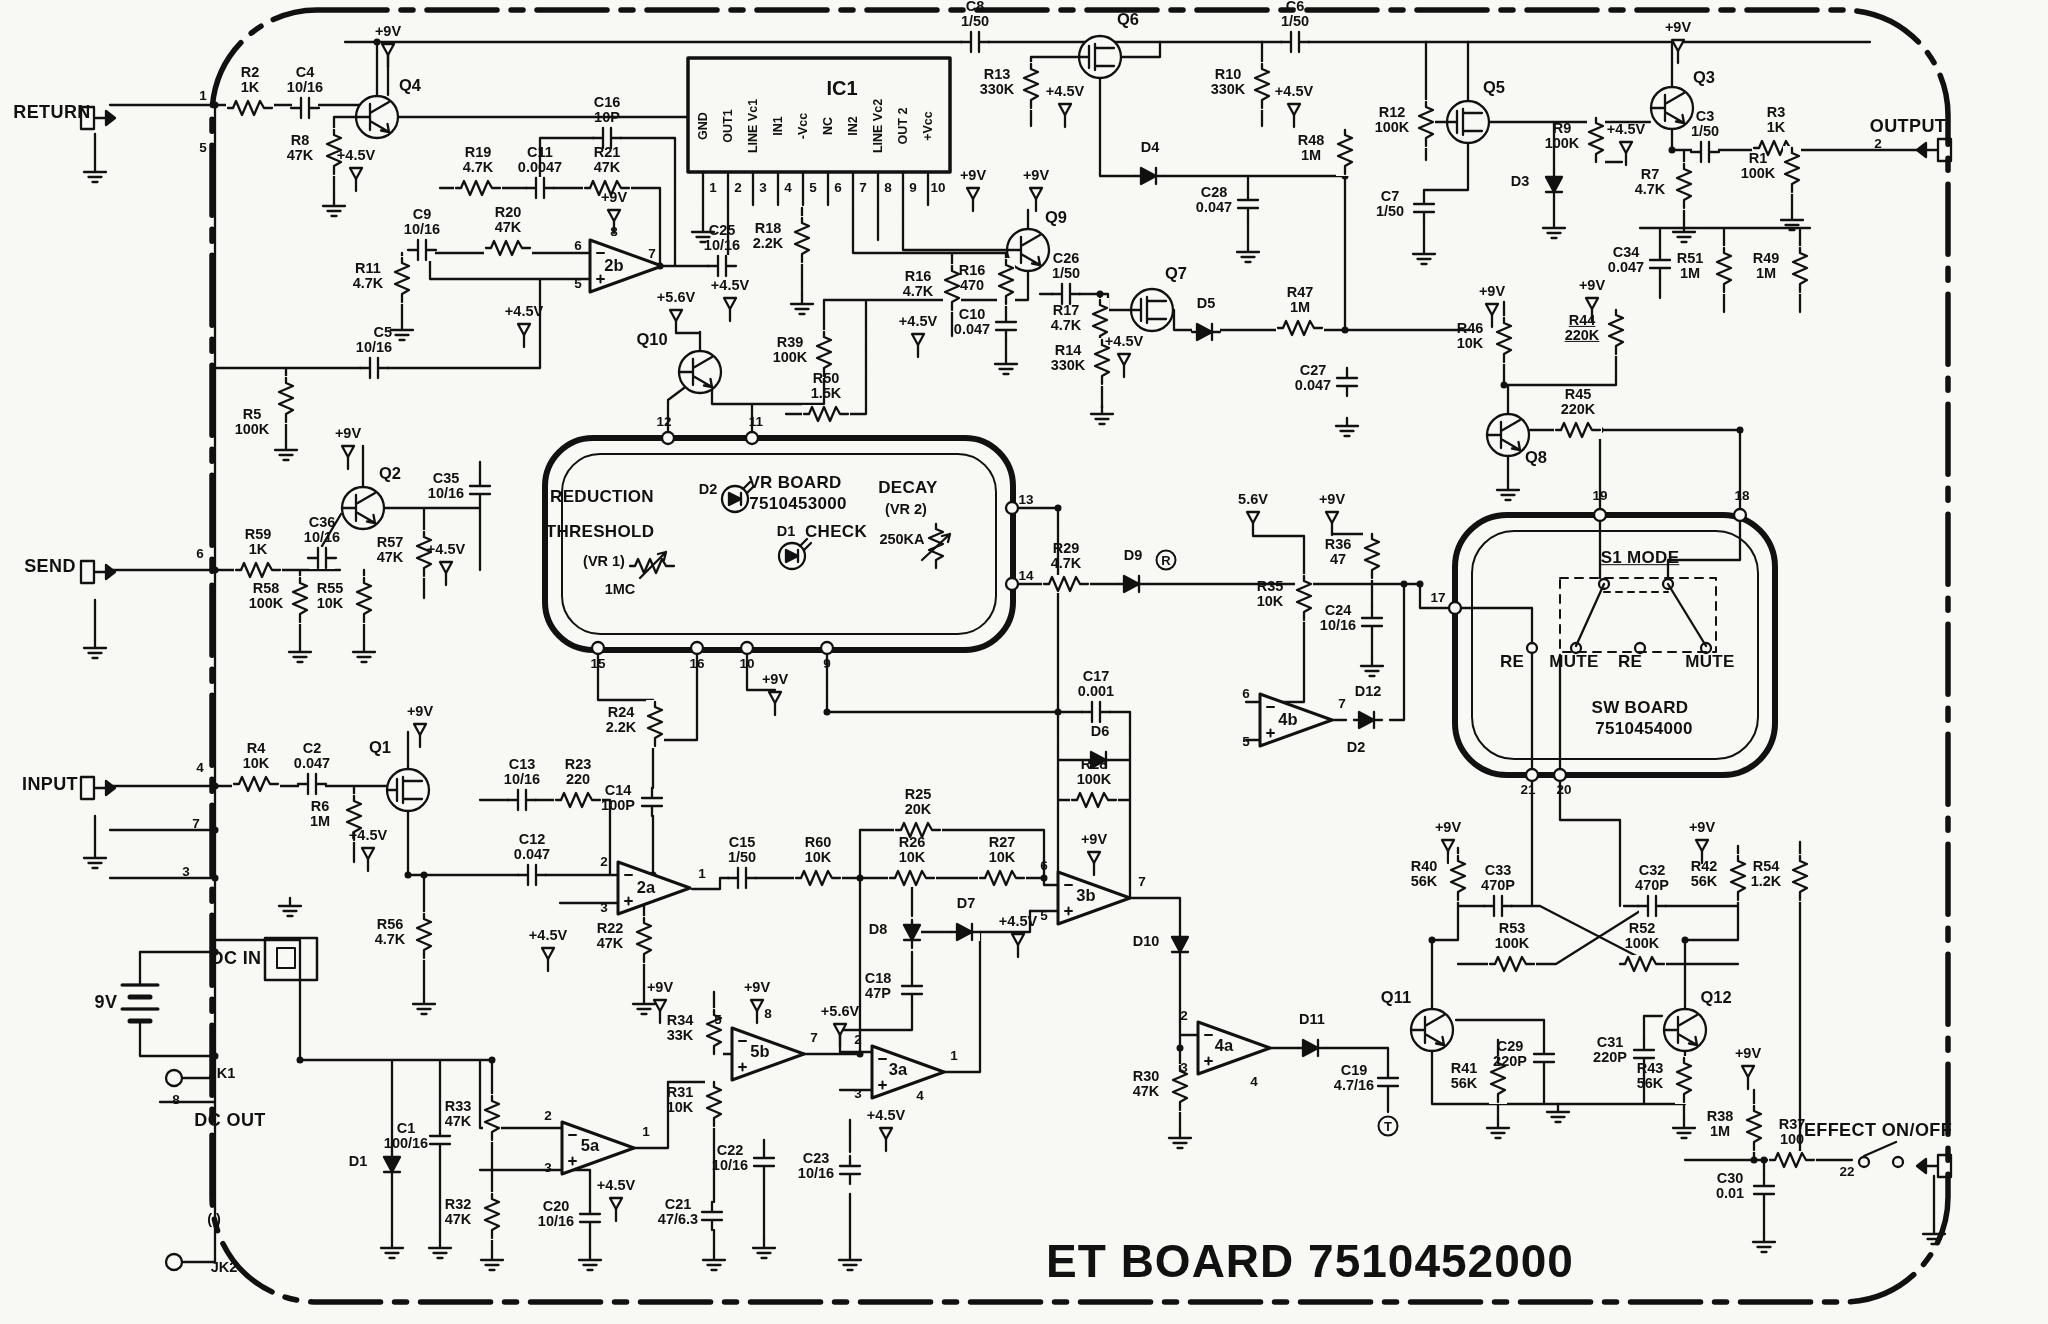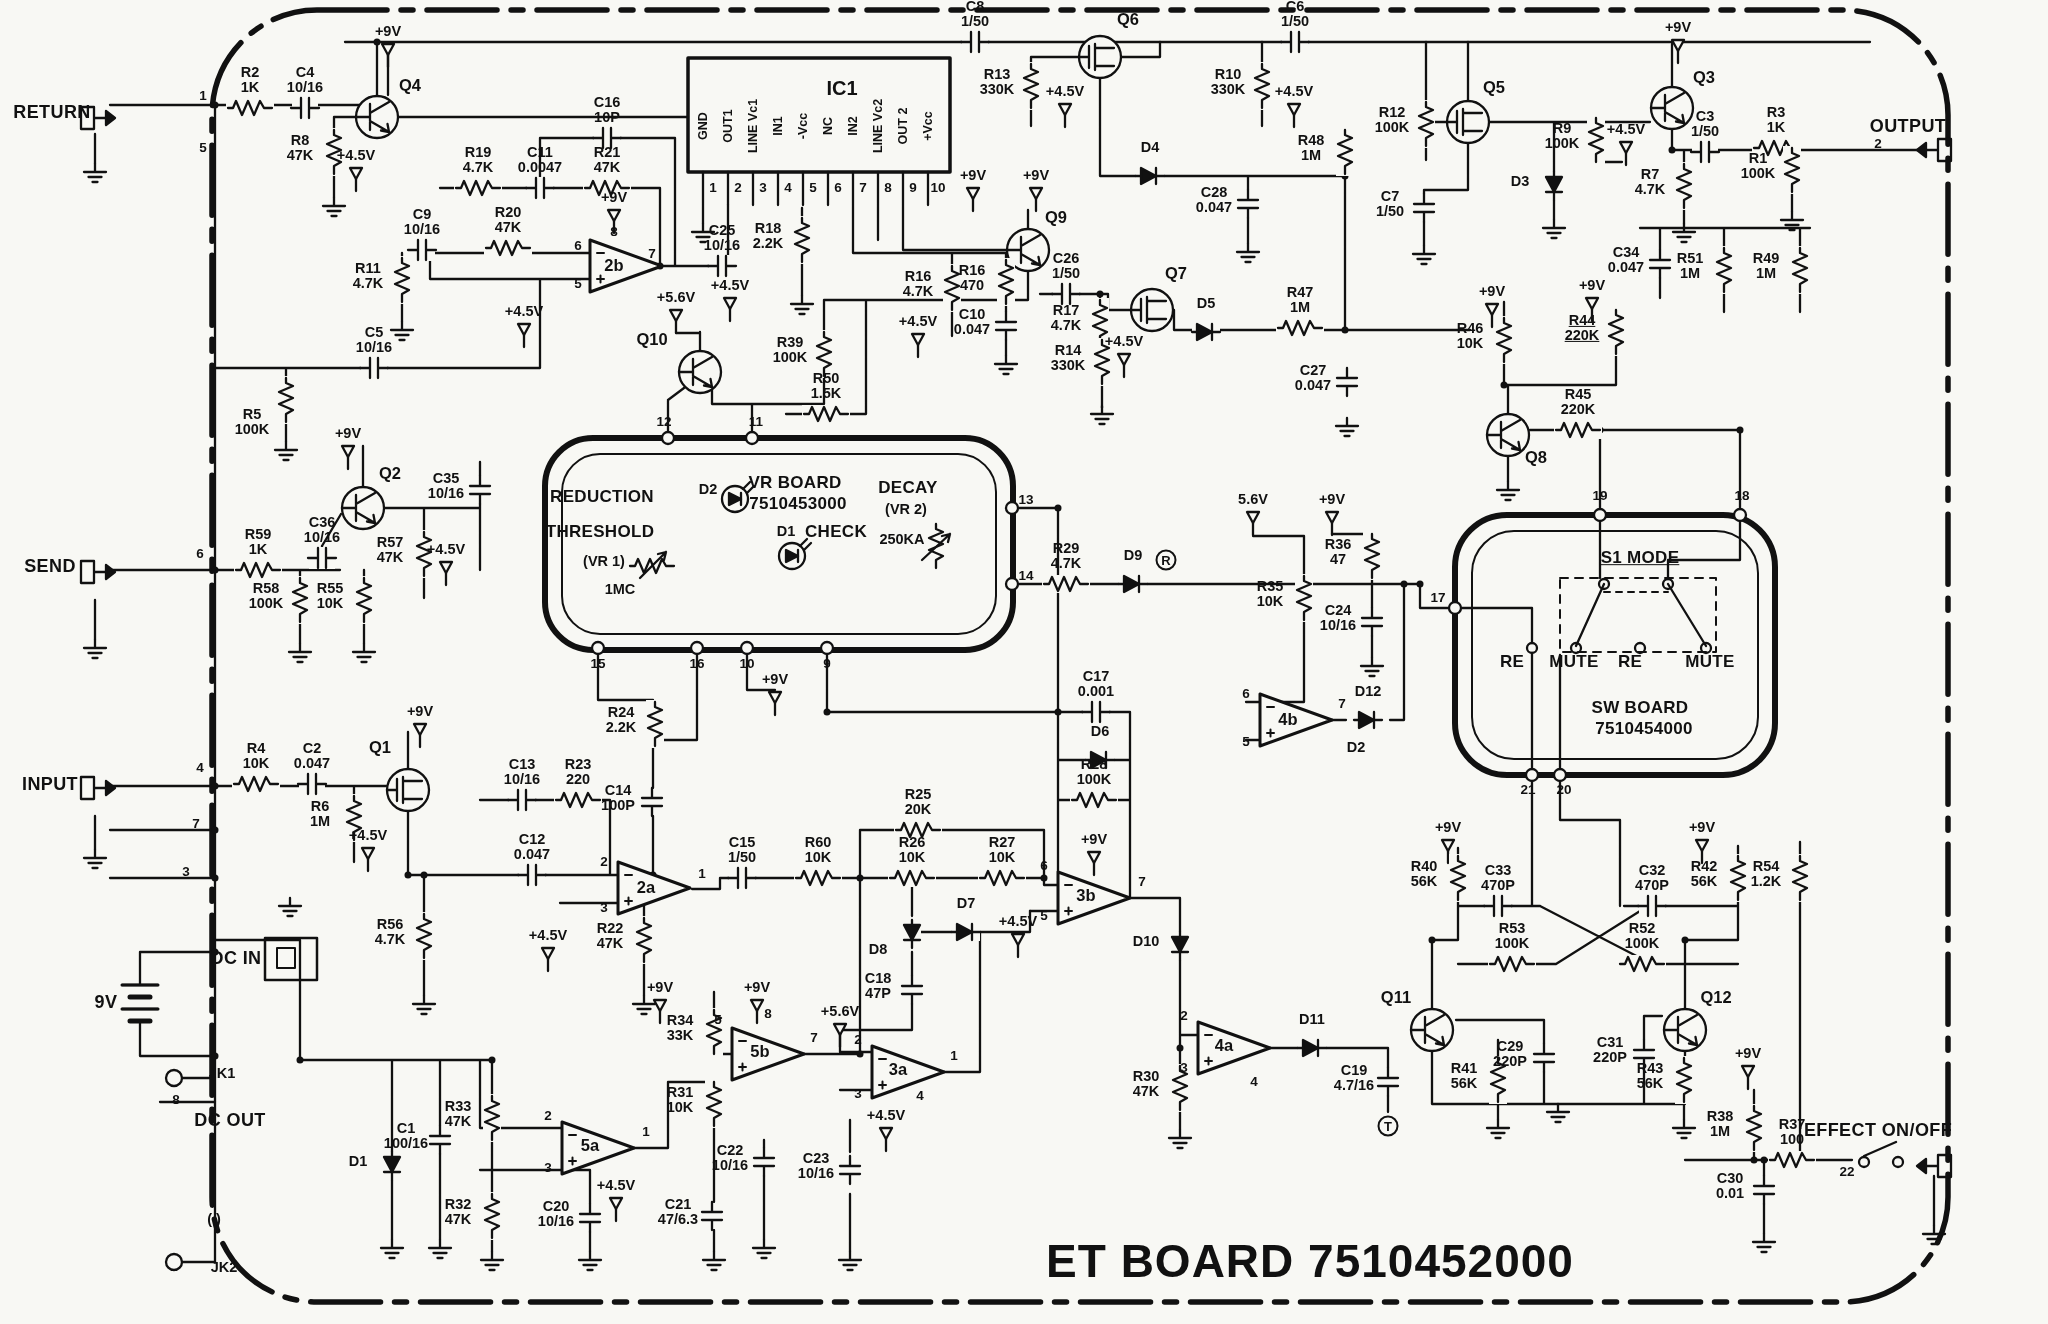--- a/index.html
+++ b/index.html
@@ -553,21 +553,21 @@
       <div class="lbl" style="left: 607px; top: 160px;">R21
 47K</div>
       <div class="lbl" style="left: 614px; top: 198px;">+9V</div>
       <div class="lbl" style="left: 422px; top: 222px;">C9
 10/16</div>
       <div class="lbl" style="left: 508px; top: 220px;">R20
 47K</div>
       <div class="lbl" style="left: 368px; top: 276px;">R11
 4.7K</div>
       <div class="lbl" style="left: 524px; top: 312px;">+4.5V</div>
-      <div class="lbl" style="left: 374px; top: 340px;">C5
+      <div class="lbl" style="left: 374px; top: 340px; text-align: right;">C5
 10/16</div>
       <div class="lbl" style="left: 252px; top: 396px; margin-top: 26px;">R5
 100K</div>
       <div class="lbl" style="left: 722px; top: 238px;">C25
 10/16</div>
       <div class="lbl" style="left: 768px; top: 236px;">R18
 2.2K</div>
       <div class="lbl" style="left: 730px; top: 286px;">+4.5V</div>
       <div class="lbl" style="left: 676px; top: 298px;">+5.6V</div>
       <div class="lbl" style="left: 790px; top: 350px;">R39
@@ -721,21 +721,21 @@
       <div class="lbl" style="left: 1002px; top: 850px;">R27
 10K</div>
       <div class="lbl" style="left: 918px; top: 802px;">R25
 20K</div>
       <div class="lbl" style="left: 1096px; top: 684px;">C17
 0.001</div>
       <div class="lbl" style="left: 1100px; top: 732px;">D6</div>
       <div class="lbl" style="left: 1094px; top: 772px;">R28
 100K</div>
       <div class="lbl" style="left: 1094px; top: 840px;">+9V</div>
-      <div class="lbl" style="left: 878px; top: 950px;">D8</div>
+      <div class="lbl" style="left: 878px; top: 930px;">D8</div>
       <div class="lbl" style="left: 966px; top: 904px;">D7</div>
       <div class="lbl" style="left: 1018px; top: 922px;">+4.5V</div>
       <div class="lbl" style="left: 878px; top: 986px;">C18
 47P</div>
       <div class="lbl" style="left: 886px; top: 1116px;">+4.5V</div>
       <div class="lbl" style="left: 1146px; top: 942px;">D10</div>
       <div class="lbl" style="left: 1312px; top: 1020px;">D11</div>
       <div class="lbl" style="left: 1146px; top: 1084px;">R30
 47K</div>
       <div class="lbl" style="left: 1354px; top: 1078px;">C19

